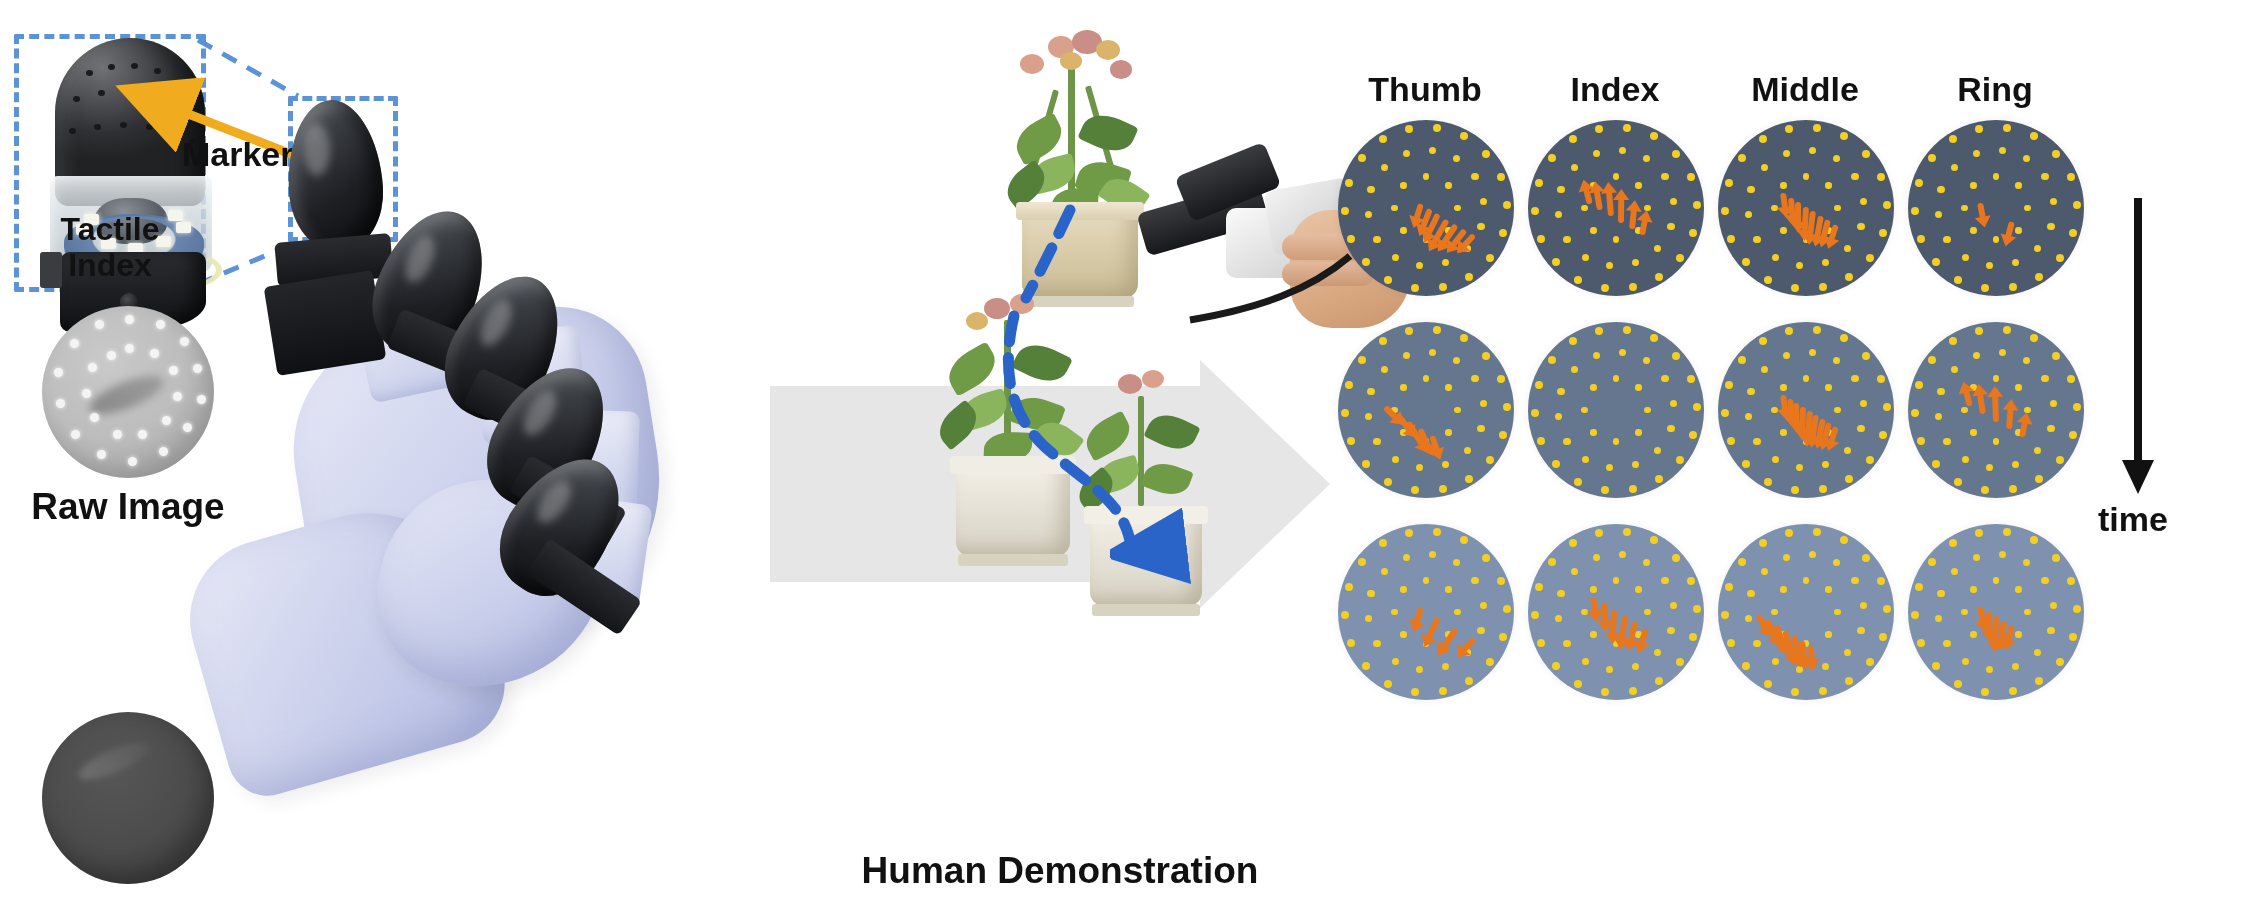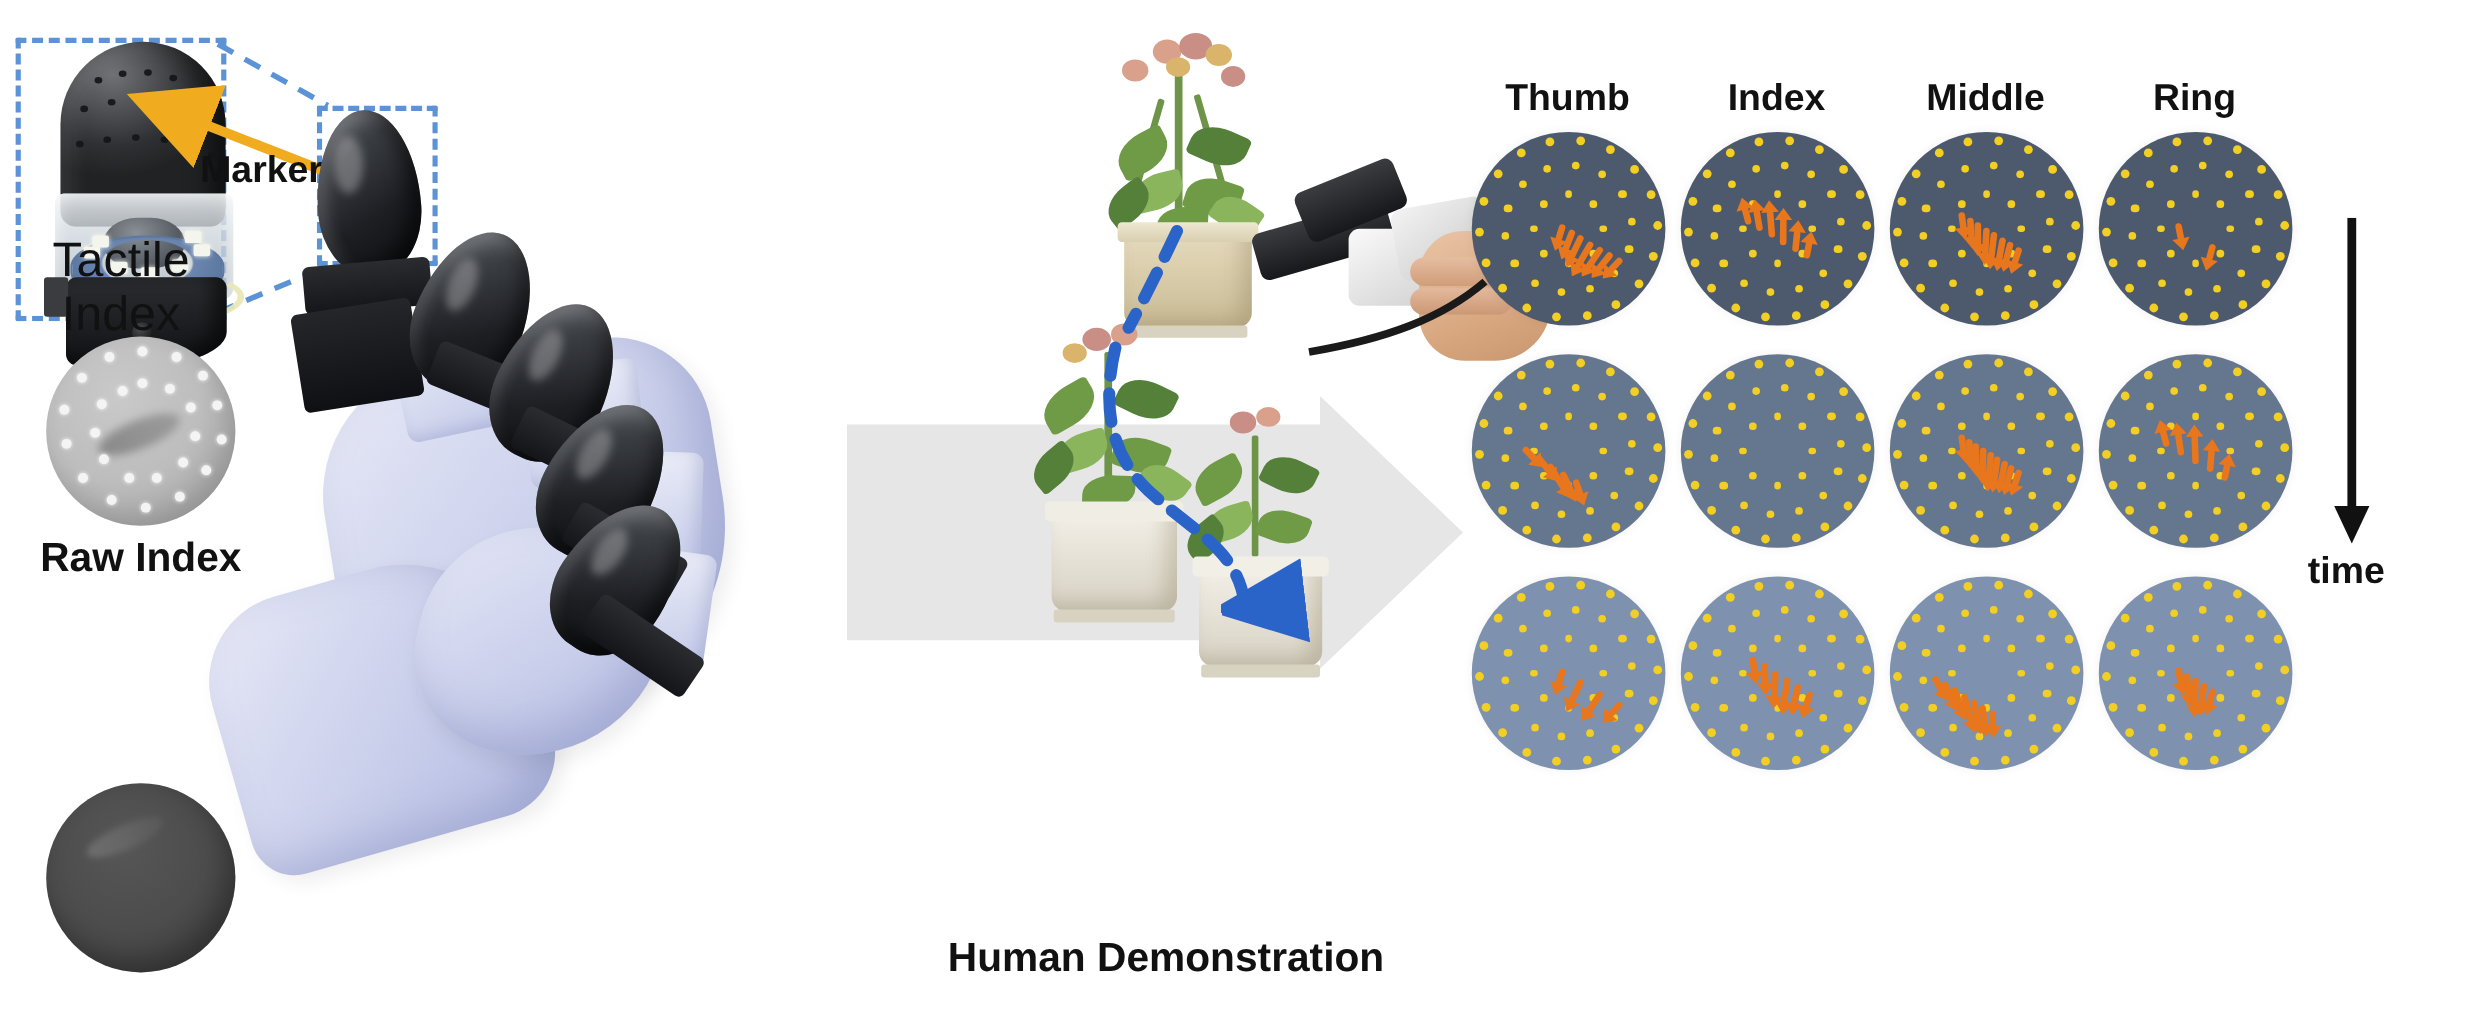--- a/index.html
+++ b/index.html
@@ -104,21 +104,21 @@
   .tarrow{position:absolute;transform-origin:0% 50%;}
   .tarrow .shaft{position:absolute;left:0;top:50%;height:6px;margin-top:-3px;border-radius:3px;background:#e8761d;}
   .tarrow .head{position:absolute;top:50%;width:0;height:0;border-left:11px solid #e8761d;
      border-top:8px solid transparent;border-bottom:8px solid transparent;margin-top:-8px;}
 
   
   .marker-label{font-size:34px;font-weight:bold;color:#111;}
   .col-head{font-size:34px;font-weight:bold;color:#111;text-align:center;}
   .bottom-title{font-size:37px;font-weight:bold;color:#111;text-align:center;}
   .time-label{font-size:34px;font-weight:bold;color:#111;}
-  .side-label{font-size:44px;font-weight:normal;color:#111;text-align:center;line-height:1.12;}
+  .side-label{font-size:32px;font-weight:bold;color:#111;text-align:center;line-height:1.12;}
 
   .blue-dash-path{position:absolute;}
   .hand-photo{position:absolute;}
 </style>
 </head>
 <body>
 
 <div class="stage">
 
   <div class="abs dashed-box" style="left:14px;top:34px;width:192px;height:258px;"></div>
@@ -199,21 +199,21 @@
     <div class="wdot" style="left:74%;top:35%"></div>
     <div class="wdot" style="left:76%;top:50%"></div>
     <div class="wdot" style="left:70%;top:64%"></div>
     <div class="wdot" style="left:56%;top:72%"></div>
     <div class="wdot" style="left:41%;top:72%"></div>
     <div class="wdot" style="left:28%;top:62%"></div>
     <div class="wdot" style="left:23%;top:48%"></div>
     <div class="wdot" style="left:27%;top:33%"></div>
     <div class="wdot" style="left:38%;top:26%"></div>
   </div>
-  <div class="abs bottom-title" style="left:10px;top:486px;width:236px;">Raw Index</div>
+  <div class="abs bottom-title" style="left:10px;top:486px;width:236px;">Raw Image</div>
 
   <div class="abs depthimg" style="left:42px;top:540px;width:172px;height:172px;">
     <div class="press"></div>
   </div>
 
   <div class="hand" style="left:240px;top:90px;width:660px;height:770px;">
 
     <div class="palm" style="left:60px;top:230px;width:360px;height:330px;
                 border-radius:120px 90px 170px 150px;transform:rotate(-9deg);"></div>
     <div class="palm" style="left:-40px;top:430px;width:290px;height:250px;

